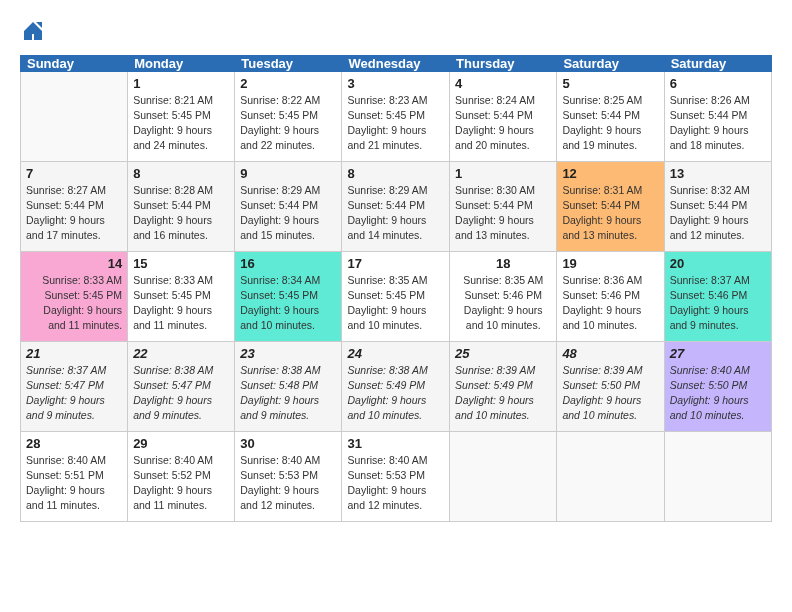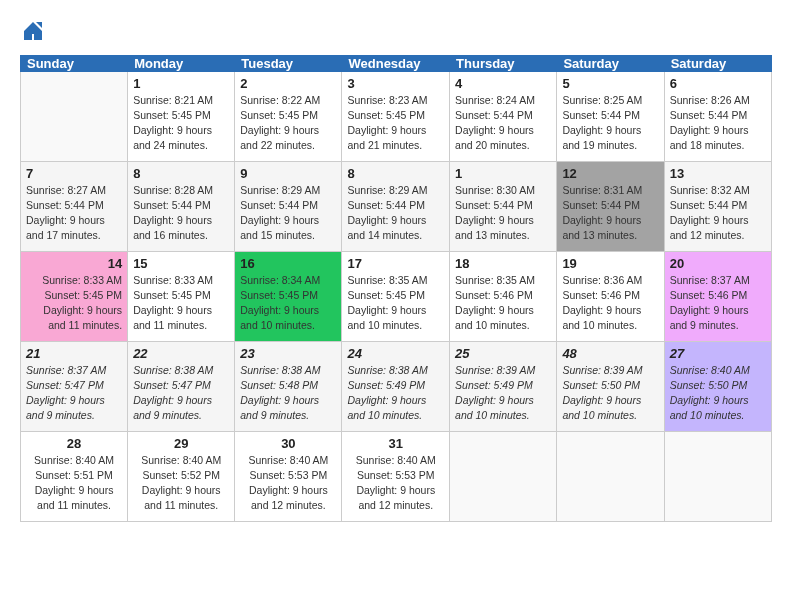--- a/index.html
+++ b/index.html
@@ -164,55 +164,55 @@
           <div class="day-info">Sunrise: 8:29 AM<br>Sunset: 5:44 PM<br>Daylight: 9 hours and 15 minutes.</div>
         </td>
         <td style="background: rgb(245, 245, 245);">
           <span class="day-number">8</span>
           <div class="day-info">Sunrise: 8:29 AM<br>Sunset: 5:44 PM<br>Daylight: 9 hours and 14 minutes.</div>
         </td>
         <td style="background: rgb(245, 245, 245);">
           <span class="day-number">1</span>
           <div class="day-info">Sunrise: 8:30 AM<br>Sunset: 5:44 PM<br>Daylight: 9 hours and 13 minutes.</div>
         </td>
-        <td style="background: #a3a3a3;">
+        <td style="background: #fdba74;">
           <span class="day-number">12</span>
           <div class="day-info">Sunrise: 8:31 AM<br>Sunset: 5:44 PM<br>Daylight: 9 hours and 13 minutes.</div>
         </td>
         <td style="background: rgb(245, 245, 245);">
           <span class="day-number">13</span>
           <div class="day-info">Sunrise: 8:32 AM<br>Sunset: 5:44 PM<br>Daylight: 9 hours and 12 minutes.</div>
         </td>
       </tr>
       <tr style="background: rgb(255, 255, 255);">
         <td style="background: #f9a8d4; text-align: right;">
           <span class="day-number">14</span>
           <div class="day-info">Sunrise: 8:33 AM<br>Sunset: 5:45 PM<br>Daylight: 9 hours and 11 minutes.</div>
         </td>
         <td style="background: rgb(255, 255, 255);">
           <span class="day-number">15</span>
           <div class="day-info">Sunrise: 8:33 AM<br>Sunset: 5:45 PM<br>Daylight: 9 hours and 11 minutes.</div>
         </td>
-        <td style="background: #22c55e;">
+        <td style="background: #5eead4;">
           <span class="day-number">16</span>
           <div class="day-info">Sunrise: 8:34 AM<br>Sunset: 5:45 PM<br>Daylight: 9 hours and 10 minutes.</div>
         </td>
         <td style="background: rgb(255, 255, 255);">
           <span class="day-number">17</span>
           <div class="day-info">Sunrise: 8:35 AM<br>Sunset: 5:45 PM<br>Daylight: 9 hours and 10 minutes.</div>
         </td>
-        <td style="background: rgb(255, 255, 255);">
+        <td style="background: rgb(255, 255, 255); text-align: center;">
           <span class="day-number">18</span>
           <div class="day-info">Sunrise: 8:35 AM<br>Sunset: 5:46 PM<br>Daylight: 9 hours and 10 minutes.</div>
         </td>
         <td style="background: rgb(255, 255, 255);">
           <span class="day-number">19</span>
           <div class="day-info">Sunrise: 8:36 AM<br>Sunset: 5:46 PM<br>Daylight: 9 hours and 10 minutes.</div>
         </td>
-        <td style="background: #f0abfc;">
+        <td style="background: #5eead4;">
           <span class="day-number">20</span>
           <div class="day-info">Sunrise: 8:37 AM<br>Sunset: 5:46 PM<br>Daylight: 9 hours and 9 minutes.</div>
         </td>
       </tr>
       <tr style="background: rgb(245, 245, 245); font-style: italic;">
         <td style="background: rgb(245, 245, 245);">
           <span class="day-number">21</span>
           <div class="day-info">Sunrise: 8:37 AM<br>Sunset: 5:47 PM<br>Daylight: 9 hours and 9 minutes.</div>
         </td>
         <td style="background: rgb(245, 245, 245);">
@@ -233,21 +233,21 @@
         </td>
         <td style="background: rgb(245, 245, 245);">
           <span class="day-number">48</span>
           <div class="day-info">Sunrise: 8:39 AM<br>Sunset: 5:50 PM<br>Daylight: 9 hours and 10 minutes.</div>
         </td>
         <td style="background: #c4b5fd;">
           <span class="day-number">27</span>
           <div class="day-info">Sunrise: 8:40 AM<br>Sunset: 5:50 PM<br>Daylight: 9 hours and 10 minutes.</div>
         </td>
       </tr>
-      <tr style="background: rgb(255, 255, 255); text-align: center;">
+      <tr style="background: rgb(255, 255, 255);">
         <td style="background: rgb(255, 255, 255);">
           <span class="day-number">28</span>
           <div class="day-info">Sunrise: 8:40 AM<br>Sunset: 5:51 PM<br>Daylight: 9 hours and 11 minutes.</div>
         </td>
         <td style="background: rgb(255, 255, 255);">
           <span class="day-number">29</span>
           <div class="day-info">Sunrise: 8:40 AM<br>Sunset: 5:52 PM<br>Daylight: 9 hours and 11 minutes.</div>
         </td>
         <td style="background: rgb(255, 255, 255);">
           <span class="day-number">30</span>

